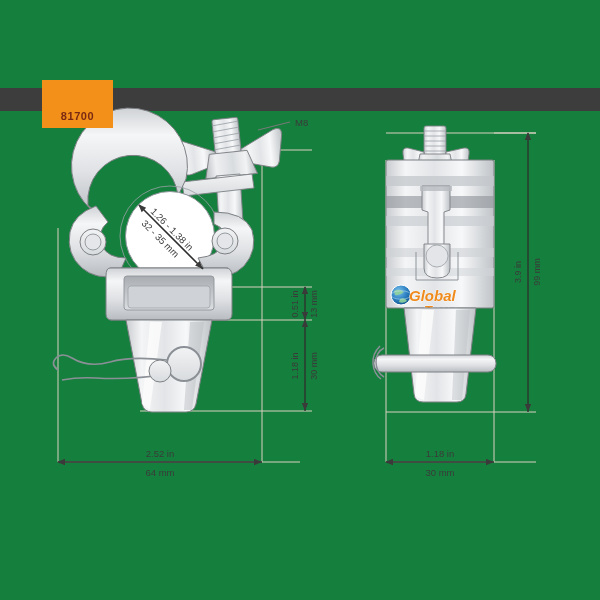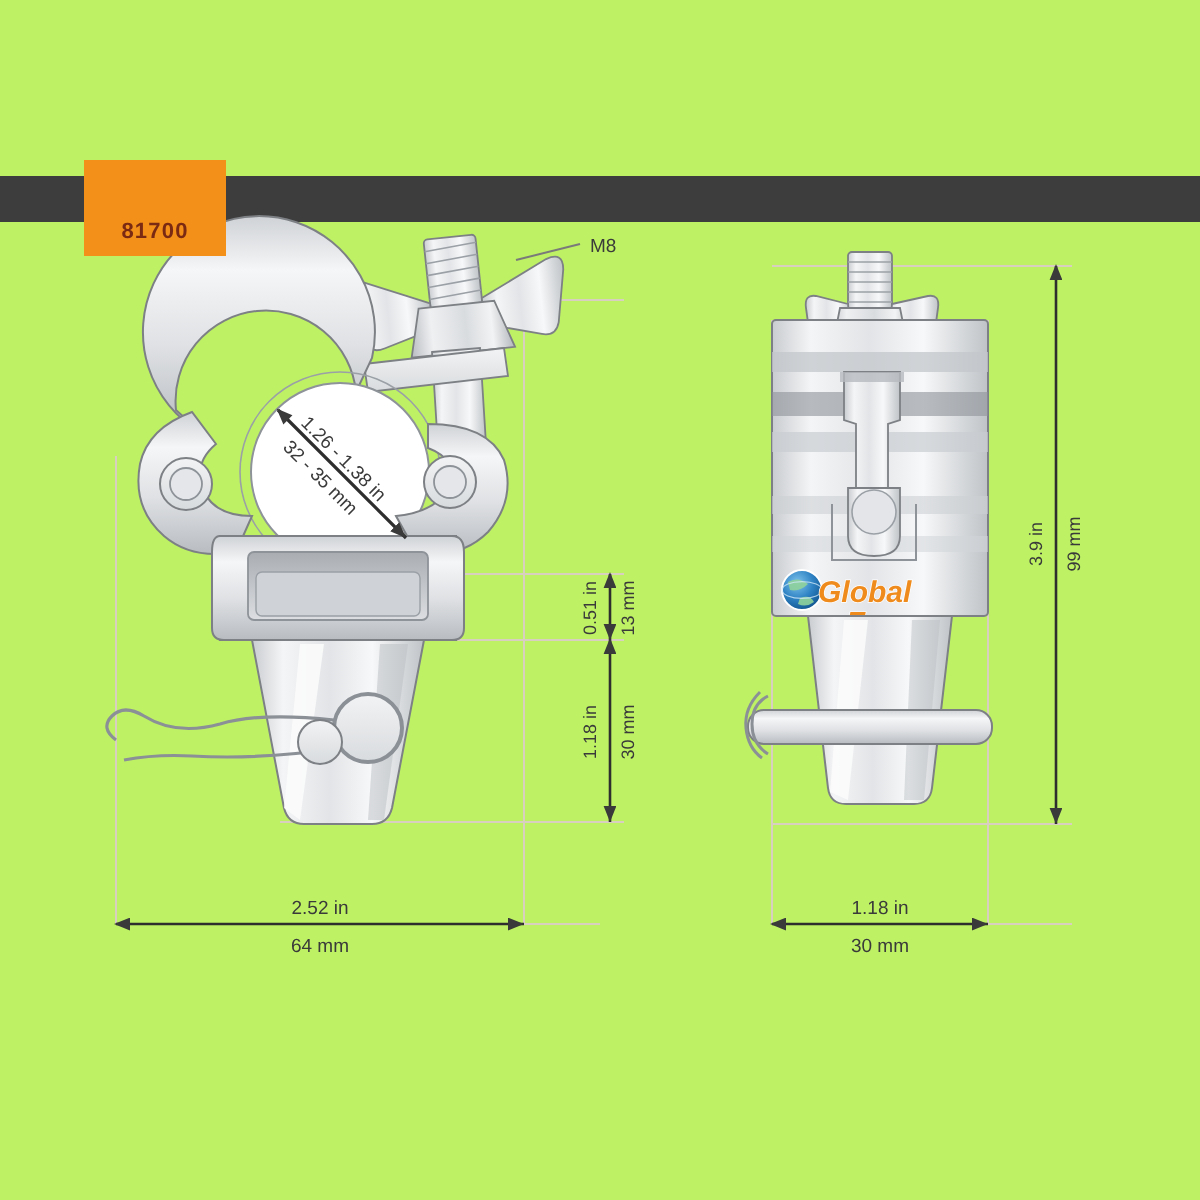--- a/index.html
+++ b/index.html
@@ -10,21 +10,21 @@
     width: 600px; height: 600px;
     position: relative;
     overflow: hidden;
     font-family: "Liberation Sans", sans-serif;
     -webkit-font-smoothing: antialiased;
   }
   #stage {
     position: absolute;
     left: 0; top: 0;
     width: 600px; height: 600px;
-    background: #bef264;
+    background: #15803d;
   }
   
   .band {
     position: absolute;
     left: 0; top: 88px;
     width: 600px; height: 23px;
     background: #3d3d3d;
   }
   .sku-tab {
     position: absolute;

